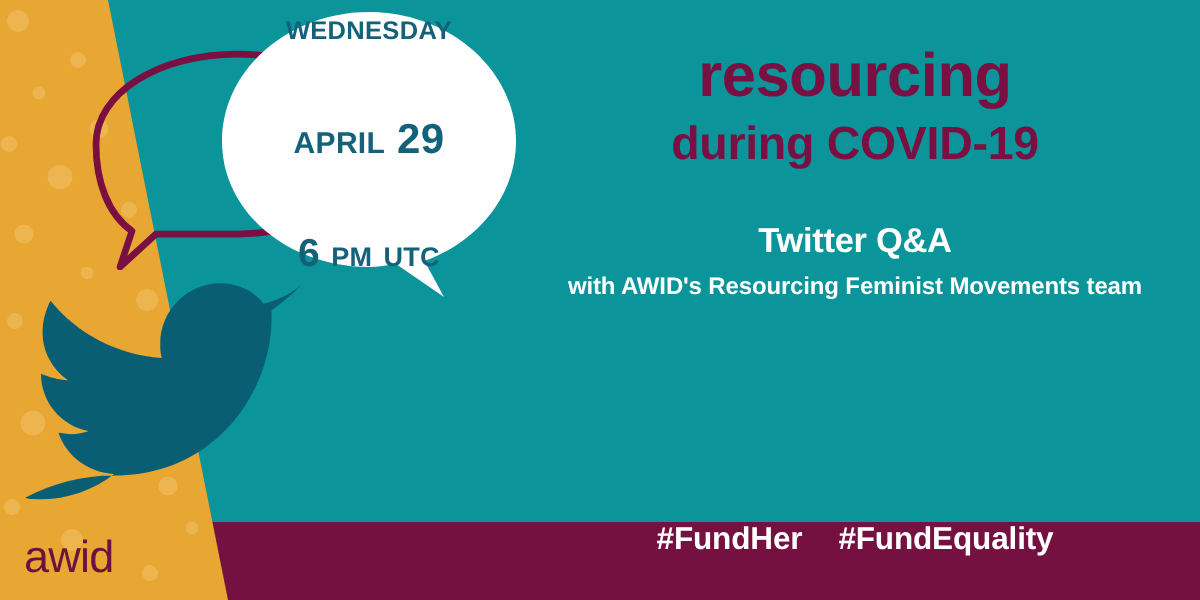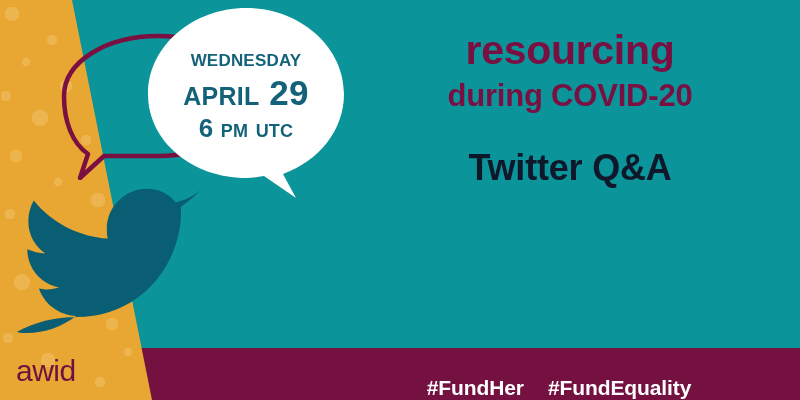--- a/index.html
+++ b/index.html
@@ -93,35 +93,35 @@
   }
   .bubble-text {
     position: absolute;
     left: 146px;
     top: 6px;
     width: 200px;
     height: 176px;
     display: flex;
     flex-direction: column;
     align-items: center;
-    justify-content: center;
+    justify-content: space-between;
     color: #14627a;
     text-align: center;
     line-height: 1.05;
   }
   .bb-line1 {
     font-size: 24px;
     font-weight: 700;
     letter-spacing: 0.2px;
     font-variant: small-caps;
     text-transform: lowercase;
     margin-bottom: 4px;
   }
   .bb-line2 {
-    font-size: 35px;
+    font-size: 28px;
     font-weight: 700;
     font-variant: small-caps;
     text-transform: lowercase;
     letter-spacing: 0.2px;
     margin-bottom: 4px;
   }
   .bb-line3 {
     font-size: 26px;
     font-weight: 700;
     font-variant: small-caps;
@@ -148,43 +148,43 @@
   }
   .headline-sub {
     color: #7a0f42;
     font-size: 31px;
     font-weight: 700;
     line-height: 1.1;
     margin-top: 7px;
     letter-spacing: -0.2px;
   }
   .event-type {
-    color: #0f172a;
-    font-size: 36px;
+    color: #ffffff;
+    font-size: 23px;
     font-weight: 700;
     margin-top: 34px;
     letter-spacing: -0.2px;
   }
   .event-byline {
     color: #ffffff;
     font-size: 16px;
     font-weight: 700;
     margin-top: 9px;
     letter-spacing: -0.1px;
   }
 
   
   .hashtags {
     position: absolute;
-    left: 344px;
+    left: 355px;
     top: 348px;
     width: 430px;
     height: 52px;
     display: flex;
-    align-items: flex-end;
+    align-items: flex-start;
     justify-content: center;
     gap: 24px;
   }
   .hashtag {
     color: #ffffff;
     font-size: 21px;
     font-weight: 700;
     letter-spacing: -0.1px;
   }
   .logo {
@@ -228,22 +228,23 @@
   <div class="bubble-text">
     <div class="bb-line1">Wednesday</div>
     <div class="bb-line2">April 29</div>
     <div class="bb-line3">6 pm UTC</div>
   </div>
 
   <div class="content">
     <div class="headline">
       <div>resourcing</div>
     </div>
-    <div class="headline-sub">during COVID-20</div>
+    <div class="headline-sub">during COVID-19</div>
     <div class="event-type">Twitter Q&amp;A</div>
+    <div class="event-byline">with AWID's Resourcing Feminist Movements team</div>
   </div>
 
   <div class="hashtags">
     <span class="hashtag">#FundHer</span>
     <span class="hashtag">#FundEquality</span>
   </div>
 
   <svg class="logo" viewBox="0 0 74 34">
     <text x="0" y="26" font-family="'Liberation Sans', sans-serif" font-size="30" font-weight="400" fill="#6d1240" letter-spacing="-0.5">awid</text>
   </svg>

